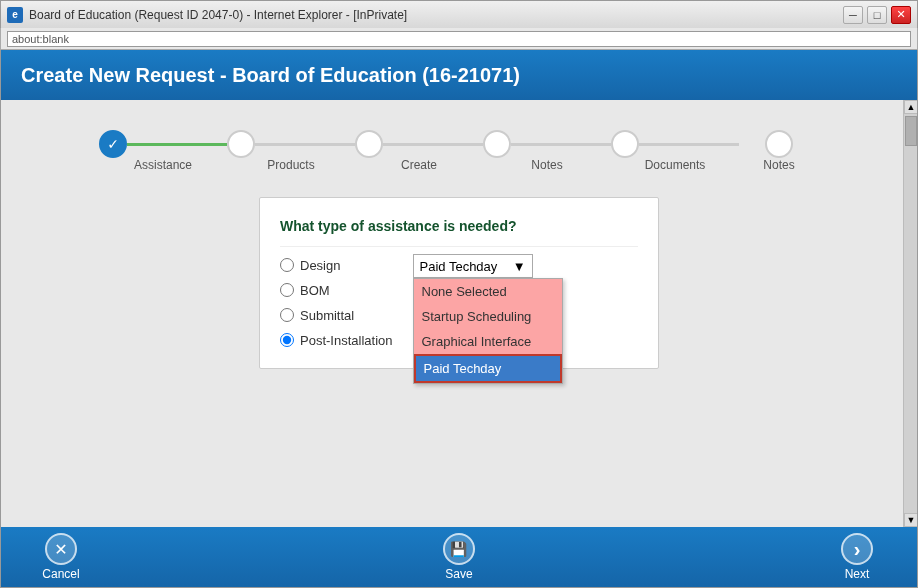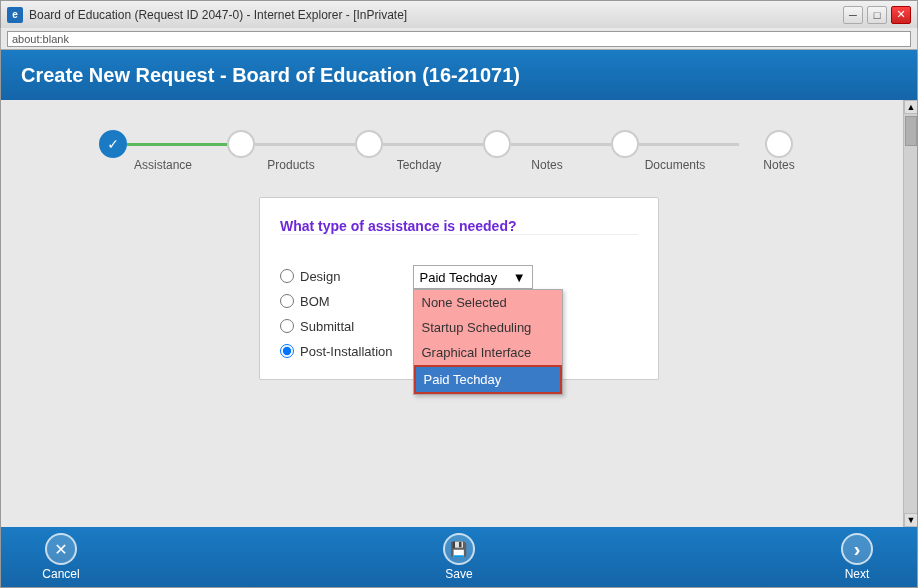--- a/index.html
+++ b/index.html
@@ -169,24 +169,24 @@
       border-radius: 2px;
       padding: 20px;
       max-width: 400px;
       margin: 0 auto;
       position: relative;
     }
 
     .form-title {
       font-size: 14px;
       font-weight: bold;
-      color: #6d28d9;
-      margin-bottom: 30px;
+      color: #14532d;
+      margin-bottom: 7px;
       border-bottom: 1px solid #eee;
-      padding-bottom: 0;
+      padding-bottom: 12px;
     }
 
     .form-row {
       display: flex;
       align-items: flex-start;
       gap: 20px;
     }
 
     .radio-group {
       display: flex;
@@ -367,21 +367,21 @@
           <div class="step-connector"></div>
         </div>
         <div class="step-label">Products</div>
       </div>
 
       <div class="step-wrapper">
         <div class="step-line-container">
           <div class="step-circle"></div>
           <div class="step-connector"></div>
         </div>
-        <div class="step-label">Techday</div>
+        <div class="step-label">Create</div>
       </div>
 
       <div class="step-wrapper">
         <div class="step-line-container">
           <div class="step-circle"></div>
           <div class="step-connector"></div>
         </div>
         <div class="step-label">Notes</div>
       </div>
 

